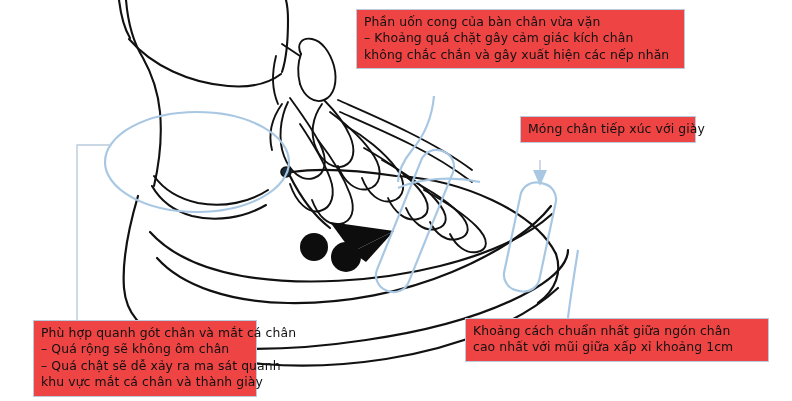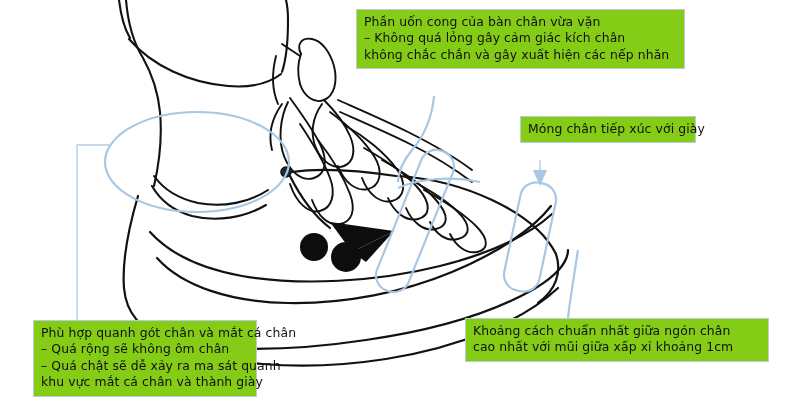--- a/index.html
+++ b/index.html
@@ -8,21 +8,21 @@
     background:#ffffff;
     font-family:"DejaVu Sans","Liberation Sans",sans-serif;
     position:relative;overflow:hidden;
     color:#1a1a1a;
   }
   #stage{position:absolute;left:0;top:0;width:792px;height:401px;}
   svg.art{position:absolute;left:0;top:0;width:792px;height:401px;}
 
   .callout{
     position:absolute;
-    background:#84cc16;
+    background:#ef4444;
     border:1px solid #b9cbdd;
     box-sizing:border-box;
     padding:4px 7px 5px 7px;
     font-size:12.4px;
     line-height:16.4px;
     color:#111111;
     letter-spacing:0.1px;
     white-space:nowrap;
   }
   .callout .ln{display:block;}
@@ -118,21 +118,21 @@
 
     <g fill="none" stroke="#b9cbdd" stroke-width="1.4">
       <path d="M77,320 L77,145 L112,145"></path>
       <path d="M540,160 L540,174"></path>
     </g>
     <path d="M533,170 L547,170 L540,186 Z" fill="#a8c7e3"></path>
   </svg>
 
   <div class="callout" id="callout-lace">
     <span class="ln">Phần uốn cong của bàn chân vừa vặn</span>
-    <span class="ln">– Không quá lỏng gây cảm giác kích chân</span>
+    <span class="ln">– Khoảng quá chặt gây cảm giác kích chân</span>
     <span class="ln">không chắc chắn và gây xuất hiện các nếp nhăn</span>
   </div>
 
   <div class="callout" id="callout-toenail">
     <span class="ln">Móng chân tiếp xúc với giày</span>
   </div>
 
   <div class="callout" id="callout-heel">
     <span class="ln">Phù hợp quanh gót chân và mắt cá chân</span>
     <span class="ln">– Quá rộng sẽ không ôm chân</span>

